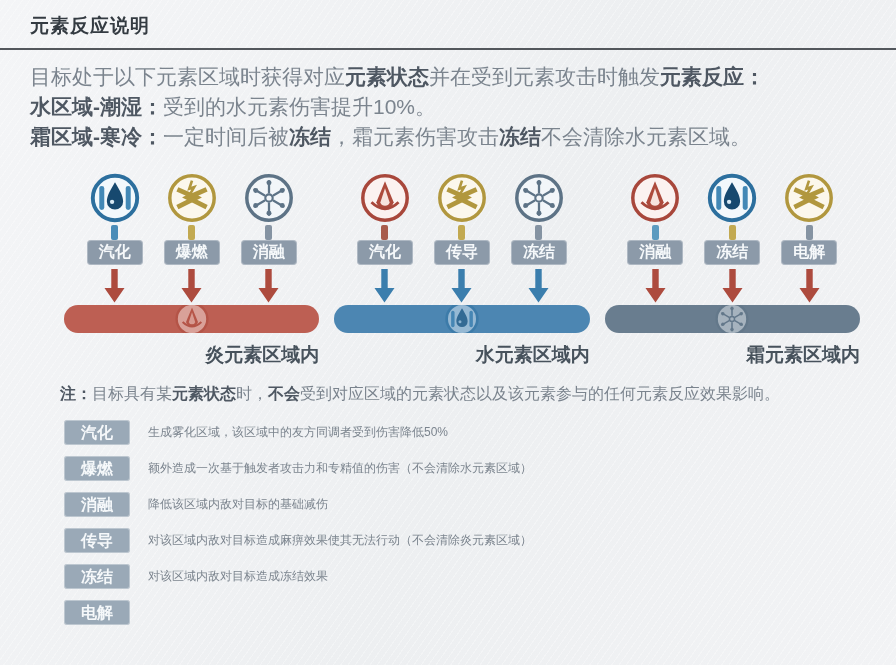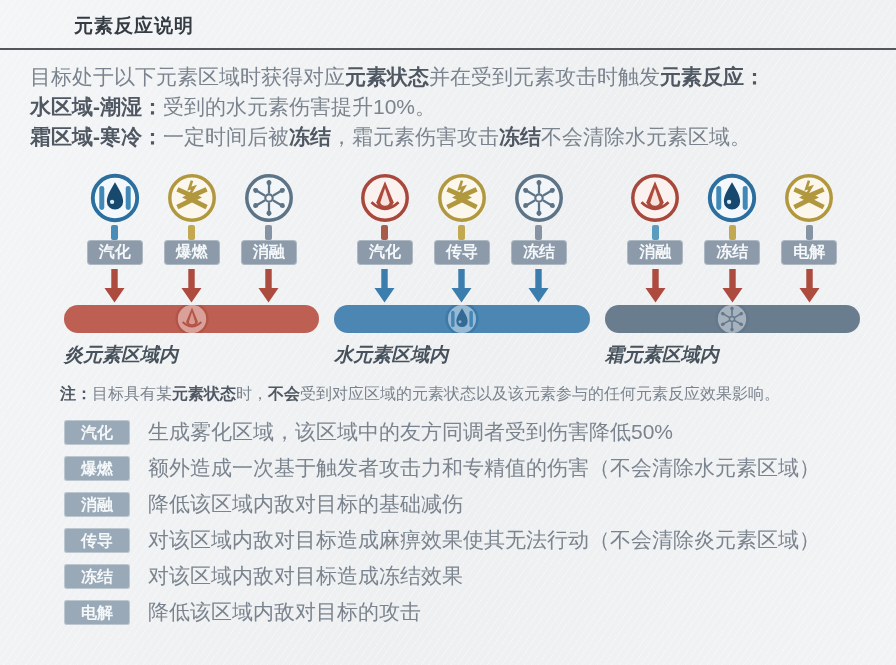--- a/index.html
+++ b/index.html
@@ -6,46 +6,46 @@
   body{
     width:896px;height:665px;overflow:hidden;position:relative;
     background:linear-gradient(115deg,#f4f5f7 0%,#edeff1 55%,#f2f3f5 100%);
     font-family:"Liberation Sans","DejaVu Sans",sans-serif;
   }
   body::before{
     content:"";position:absolute;inset:0;pointer-events:none;
     background:repeating-linear-gradient(125deg,rgba(255,255,255,.30) 0 1px,rgba(255,255,255,0) 1px 6px);
   }
   .page{position:relative;width:100%;height:100%;}
-  .title{padding:13px 0 0 30px;font-size:19px;font-weight:bold;color:var(--title_text);letter-spacing:1px;margin-left:44px;}
+  .title{padding:13px 0 0 30px;font-size:19px;font-weight:bold;color:var(--title_text);letter-spacing:1px;}
   .rule{border:none;border-top:2px solid var(--rule);margin:9px 0 0 0;width:100%;}
   .intro{padding:12px 26px 0 30px;font-size:21px;line-height:30px;color:var(--body_text);}
   .intro p{margin:0;}
   .b{font-weight:bold;color:var(--bold_text);}
   .groups{display:flex;gap:15px;padding:20px 36px 0 64px;}
   .group{flex:1;display:flex;flex-direction:column;}
   .cols{display:flex;justify-content:center;gap:13px;}
   .col{display:flex;flex-direction:column;align-items:center;width:64px;}
   .elem-icon{width:52px;height:52px;}
   .connector{width:7px;height:15px;border-radius:2px;margin-top:1px;}
   .chip{min-width:56px;box-sizing:border-box;padding:2px 8px;text-align:center;
     background:var(--chip_bg);color:var(--chip_text);font-size:16px;font-weight:bold;
     border-radius:4px;box-shadow:inset 0 0 0 1px rgba(255,255,255,.30);white-space:nowrap;}
   .big-arrow{width:21px;height:34px;margin-top:4px;}
   .pill{height:28px;border-radius:14px;margin-top:2px;position:relative;display:flex;
     align-items:center;justify-content:center;overflow:hidden;}
   .emblem{width:36px;height:36px;opacity:.45;flex:none;}
-  .caption{text-align:left;font-size:19px;font-weight:bold;color:var(--caption_text);margin-top:9px;font-style:italic;}
+  .caption{text-align:right;font-size:19px;font-weight:bold;color:var(--caption_text);margin-top:9px;}
   .note{margin:14px 10px 0 60px;font-size:16px;line-height:24px;color:var(--body_text);}
   .legend{padding-left:64px;margin-top:8px;}
   .legend-row{display:flex;align-items:center;height:36px;}
   .legend-chip{width:66px;height:25px;line-height:25px;text-align:center;flex:none;
     background:var(--legend_chip_bg);color:var(--chip_text);font-weight:bold;font-size:16px;
     border-radius:3px;box-shadow:inset 0 0 0 1px rgba(255,255,255,.35);margin-right:18px;}
-  .legend-desc{font-size:21px;color:var(--body_text);white-space:nowrap;}
+  .legend-desc{font-size:12px;color:var(--body_text);white-space:nowrap;}
 </style>
 </head>
 <body>
 
 <svg width="0" height="0" style="position:absolute" aria-hidden="true">
   <defs>
     <symbol id="icon-water" viewBox="0 0 48 48">
       <circle cx="24" cy="24" r="20.5" fill="#f2f8fc" stroke="var(--water_blue,#2c6f9e)" stroke-width="3.6"></circle>
       <rect x="9.5" y="13" width="4.6" height="22" rx="2.3" fill="#4288b6"></rect>
       <rect x="33.9" y="13" width="4.6" height="22" rx="2.3" fill="#4288b6"></rect>
@@ -246,17 +246,16 @@
     <div class="legend-row">
       <span class="legend-chip">传导</span>
       <span class="legend-desc">对该区域内敌对目标造成麻痹效果使其无法行动（不会清除炎元素区域）</span>
     </div>
     <div class="legend-row">
       <span class="legend-chip">冻结</span>
       <span class="legend-desc">对该区域内敌对目标造成冻结效果</span>
     </div>
     <div class="legend-row">
       <span class="legend-chip">电解</span>
-      <span class="legend-desc">降低该区域内敌对目标的攻击</span>
     </div>
   </div>
 
 </div>
 
 </body></html>

